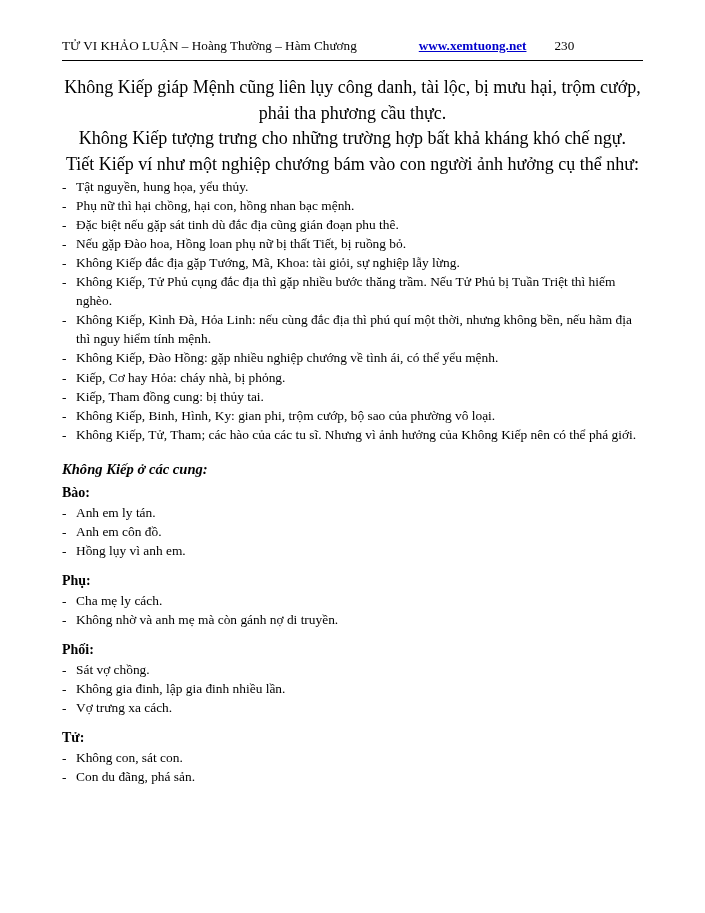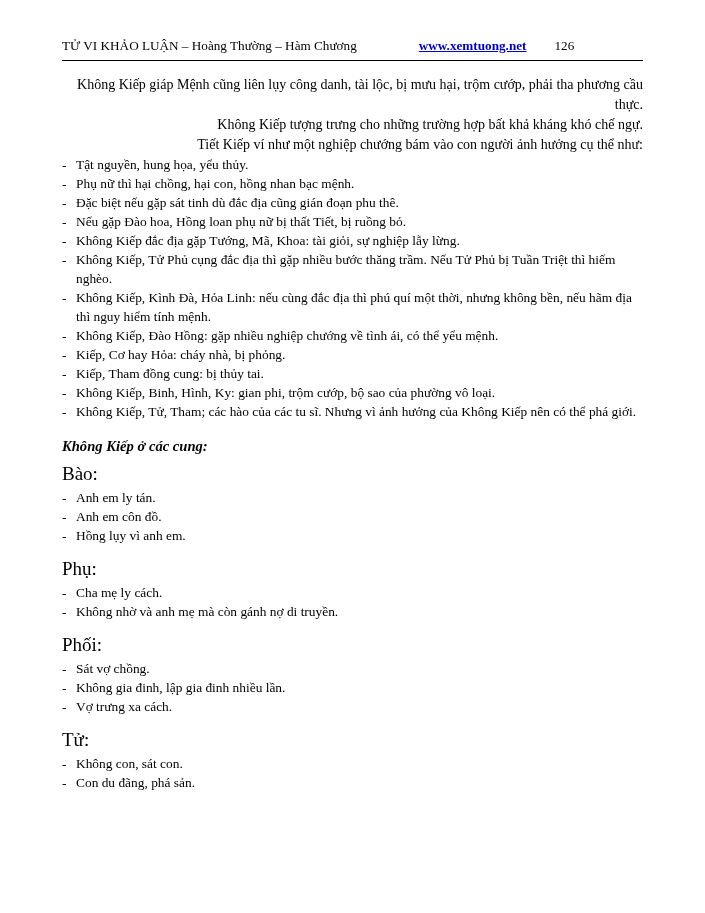--- a/index.html
+++ b/index.html
@@ -45,24 +45,24 @@
     margin-left: 28px;
     white-space: nowrap;
   }
   .rule {
     border: 0;
     border-top: 1.2px solid #000;
     margin: 0 0 14px 0;
   }
   
   .para {
-    font-size: 14px;
+    font-size: 18px;
     line-height: 1.42;
     margin: 0 0 0 0;
-    text-align: right;
+    text-align: center;
   }
   .bullets {
     margin: 0;
     padding: 0;
     list-style: none;
   }
   .bullets li {
     font-size: 13.4px;
     line-height: 1.42;
     display: flex;
@@ -74,39 +74,39 @@
   .bullets li .txt {
     flex: 1 1 auto;
   }
   .section-heading {
     font-size: 14.6px;
     font-style: italic;
     margin: 16px 0 4px 0;
     line-height: 1.35;
   }
   .sub-heading {
-    font-size: 19px;
-    font-weight: normal;
+    font-size: 14px;
+    font-weight: bold;
     margin: 0 0 0 0;
     line-height: 1.42;
   }
   .gap {
     height: 11px;
   }
 </style>
 </head>
 <body>
 
 <div class="page">
 
   <div class="header">
     <span class="header-title">TỬ VI KHẢO LUẬN – Hoàng Thường – Hàm Chương</span>
     <span class="header-spacer"></span>
     <a class="header-url" href="#">www.xemtuong.net</a>
-    <span class="header-page">126</span>
+    <span class="header-page">230</span>
   </div>
   <hr class="rule">
 
   <p class="para">Không Kiếp giáp Mệnh cũng liên lụy công danh, tài lộc, bị mưu hại, trộm cướp, phải tha phương cầu thực.</p>
   <p class="para">Không Kiếp tượng trưng cho những trường hợp bất khả kháng khó chế ngự.</p>
   <p class="para">Tiết Kiếp ví như một nghiệp chướng bám vào con người ảnh hưởng cụ thể như:</p>
 
   <ul class="bullets">
     <li>
       <span class="dash">-</span>

